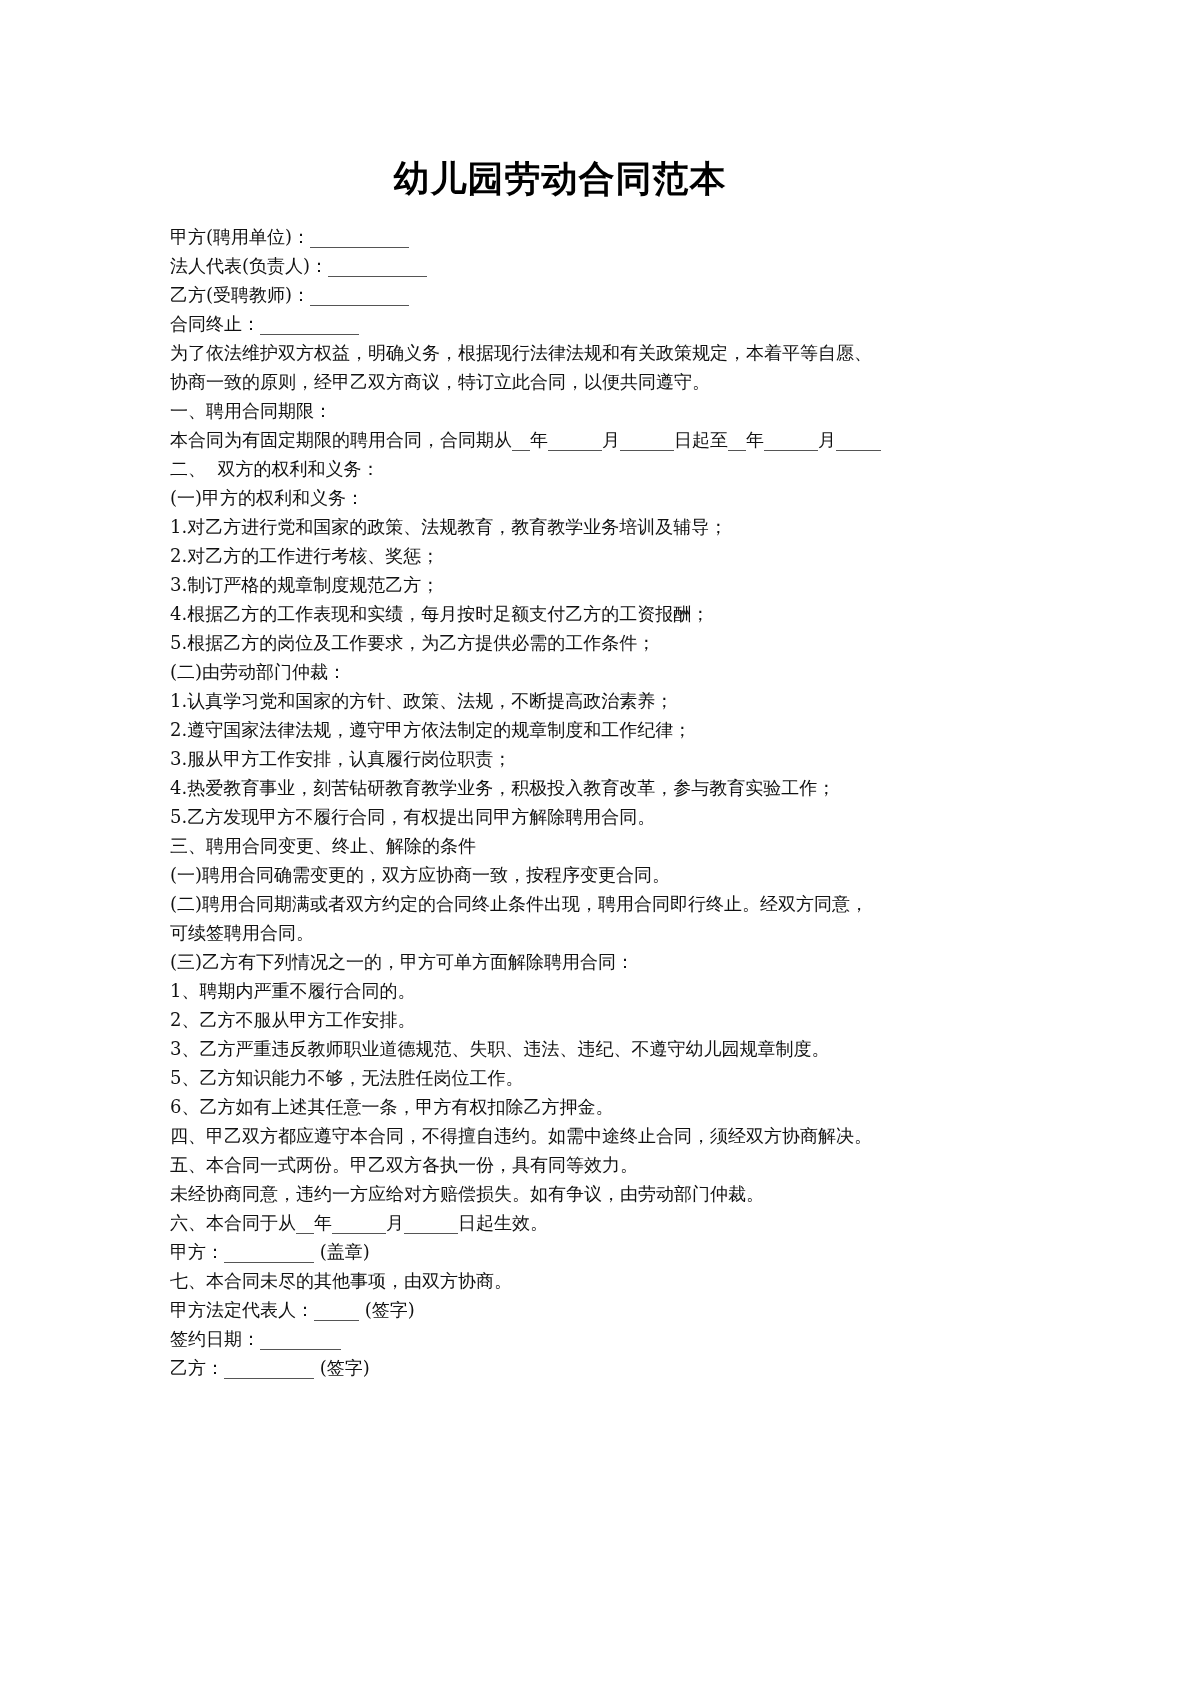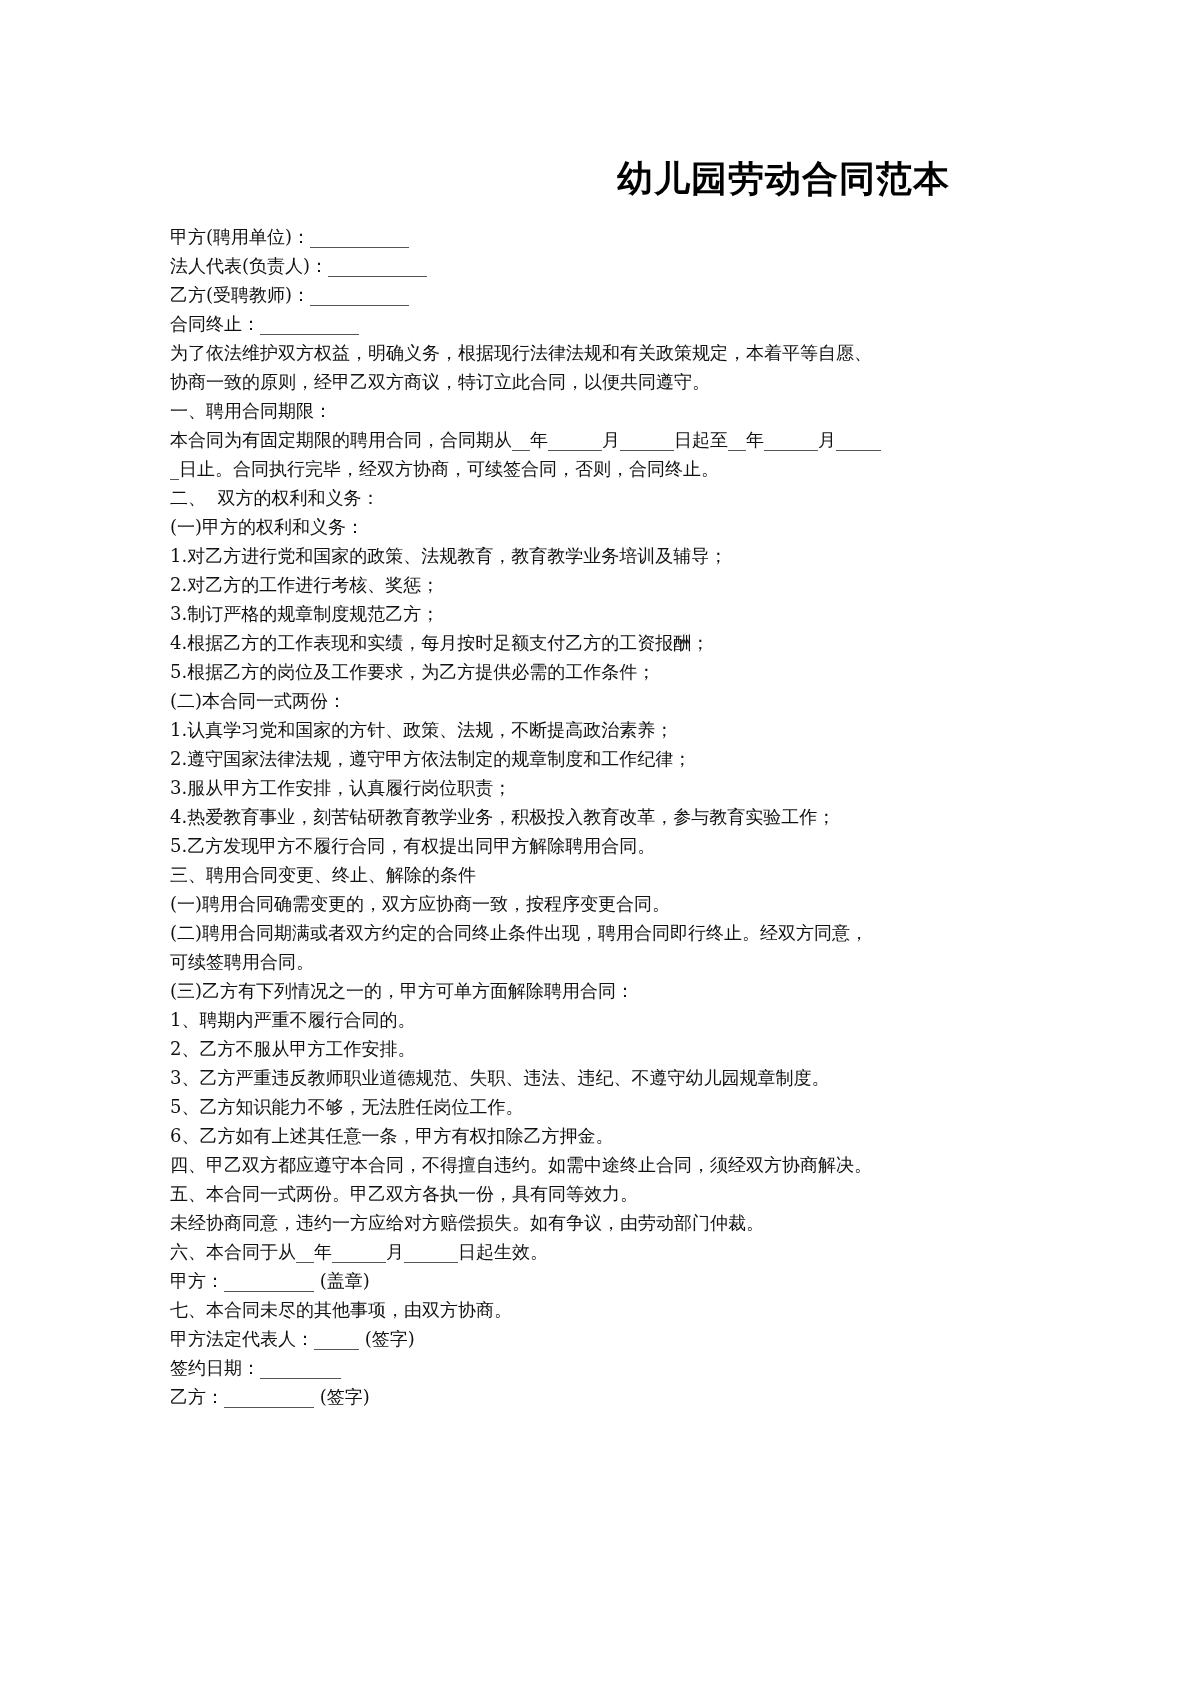--- a/index.html
+++ b/index.html
@@ -17,21 +17,21 @@
     .page {
       position: absolute;
       left: 170px;
       top: 150px;
       width: 780px;
     }
     .title {
       font-family: "DejaVu Sans", sans-serif;
       font-weight: bold;
       font-size: 36px;
-      text-align: right;
+      text-align: center;
       margin: 0;
       height: 58px;
       line-height: 58px;
       letter-spacing: 1px;
       color: #000000;
     }
     .body-lines {
       font-family: "DejaVu Serif", serif;
       font-size: 18px;
       line-height: 29px;
@@ -54,29 +54,28 @@
 
     <div class="line"><span>甲方(聘用单位)：</span><span>___________</span></div>
     <div class="line"><span>法人代表(负责人)：</span><span>___________</span></div>
     <div class="line"><span>乙方(受聘教师)：</span><span>___________</span></div>
     <div class="line"><span>合同终止：</span><span>___________</span></div>
 
     <div class="line">为了依法维护双方权益，明确义务，根据现行法律法规和有关政策规定，本着平等自愿、</div>
     <div class="line">协商一致的原则，经甲乙双方商议，特订立此合同，以便共同遵守。</div>
     <div class="line">一、聘用合同期限：</div>
     <div class="line">本合同为有固定期限的聘用合同，合同期从__年______月______日起至__年______月_____</div>
-    <div class="line">_日止。合同执行完毕，经双方协商，可续签合同，否则，合同终止。</div>
     <div class="line">二、  双方的权利和义务：</div>
     <div class="line">(一)甲方的权利和义务：</div>
     <div class="line">1.对乙方进行党和国家的政策、法规教育，教育教学业务培训及辅导；</div>
     <div class="line">2.对乙方的工作进行考核、奖惩；</div>
     <div class="line">3.制订严格的规章制度规范乙方；</div>
     <div class="line">4.根据乙方的工作表现和实绩，每月按时足额支付乙方的工资报酬；</div>
     <div class="line">5.根据乙方的岗位及工作要求，为乙方提供必需的工作条件；</div>
-    <div class="line">(二)本合同一式两份：</div>
+    <div class="line">(二)由劳动部门仲裁：</div>
     <div class="line">1.认真学习党和国家的方针、政策、法规，不断提高政治素养；</div>
     <div class="line">2.遵守国家法律法规，遵守甲方依法制定的规章制度和工作纪律；</div>
     <div class="line">3.服从甲方工作安排，认真履行岗位职责；</div>
     <div class="line">4.热爱教育事业，刻苦钻研教育教学业务，积极投入教育改革，参与教育实验工作；</div>
     <div class="line">5.乙方发现甲方不履行合同，有权提出同甲方解除聘用合同。</div>
     <div class="line">三、聘用合同变更、终止、解除的条件</div>
     <div class="line">(一)聘用合同确需变更的，双方应协商一致，按程序变更合同。</div>
     <div class="line">(二)聘用合同期满或者双方约定的合同终止条件出现，聘用合同即行终止。经双方同意，</div>
     <div class="line">可续签聘用合同。</div>
     <div class="line">(三)乙方有下列情况之一的，甲方可单方面解除聘用合同：</div>

